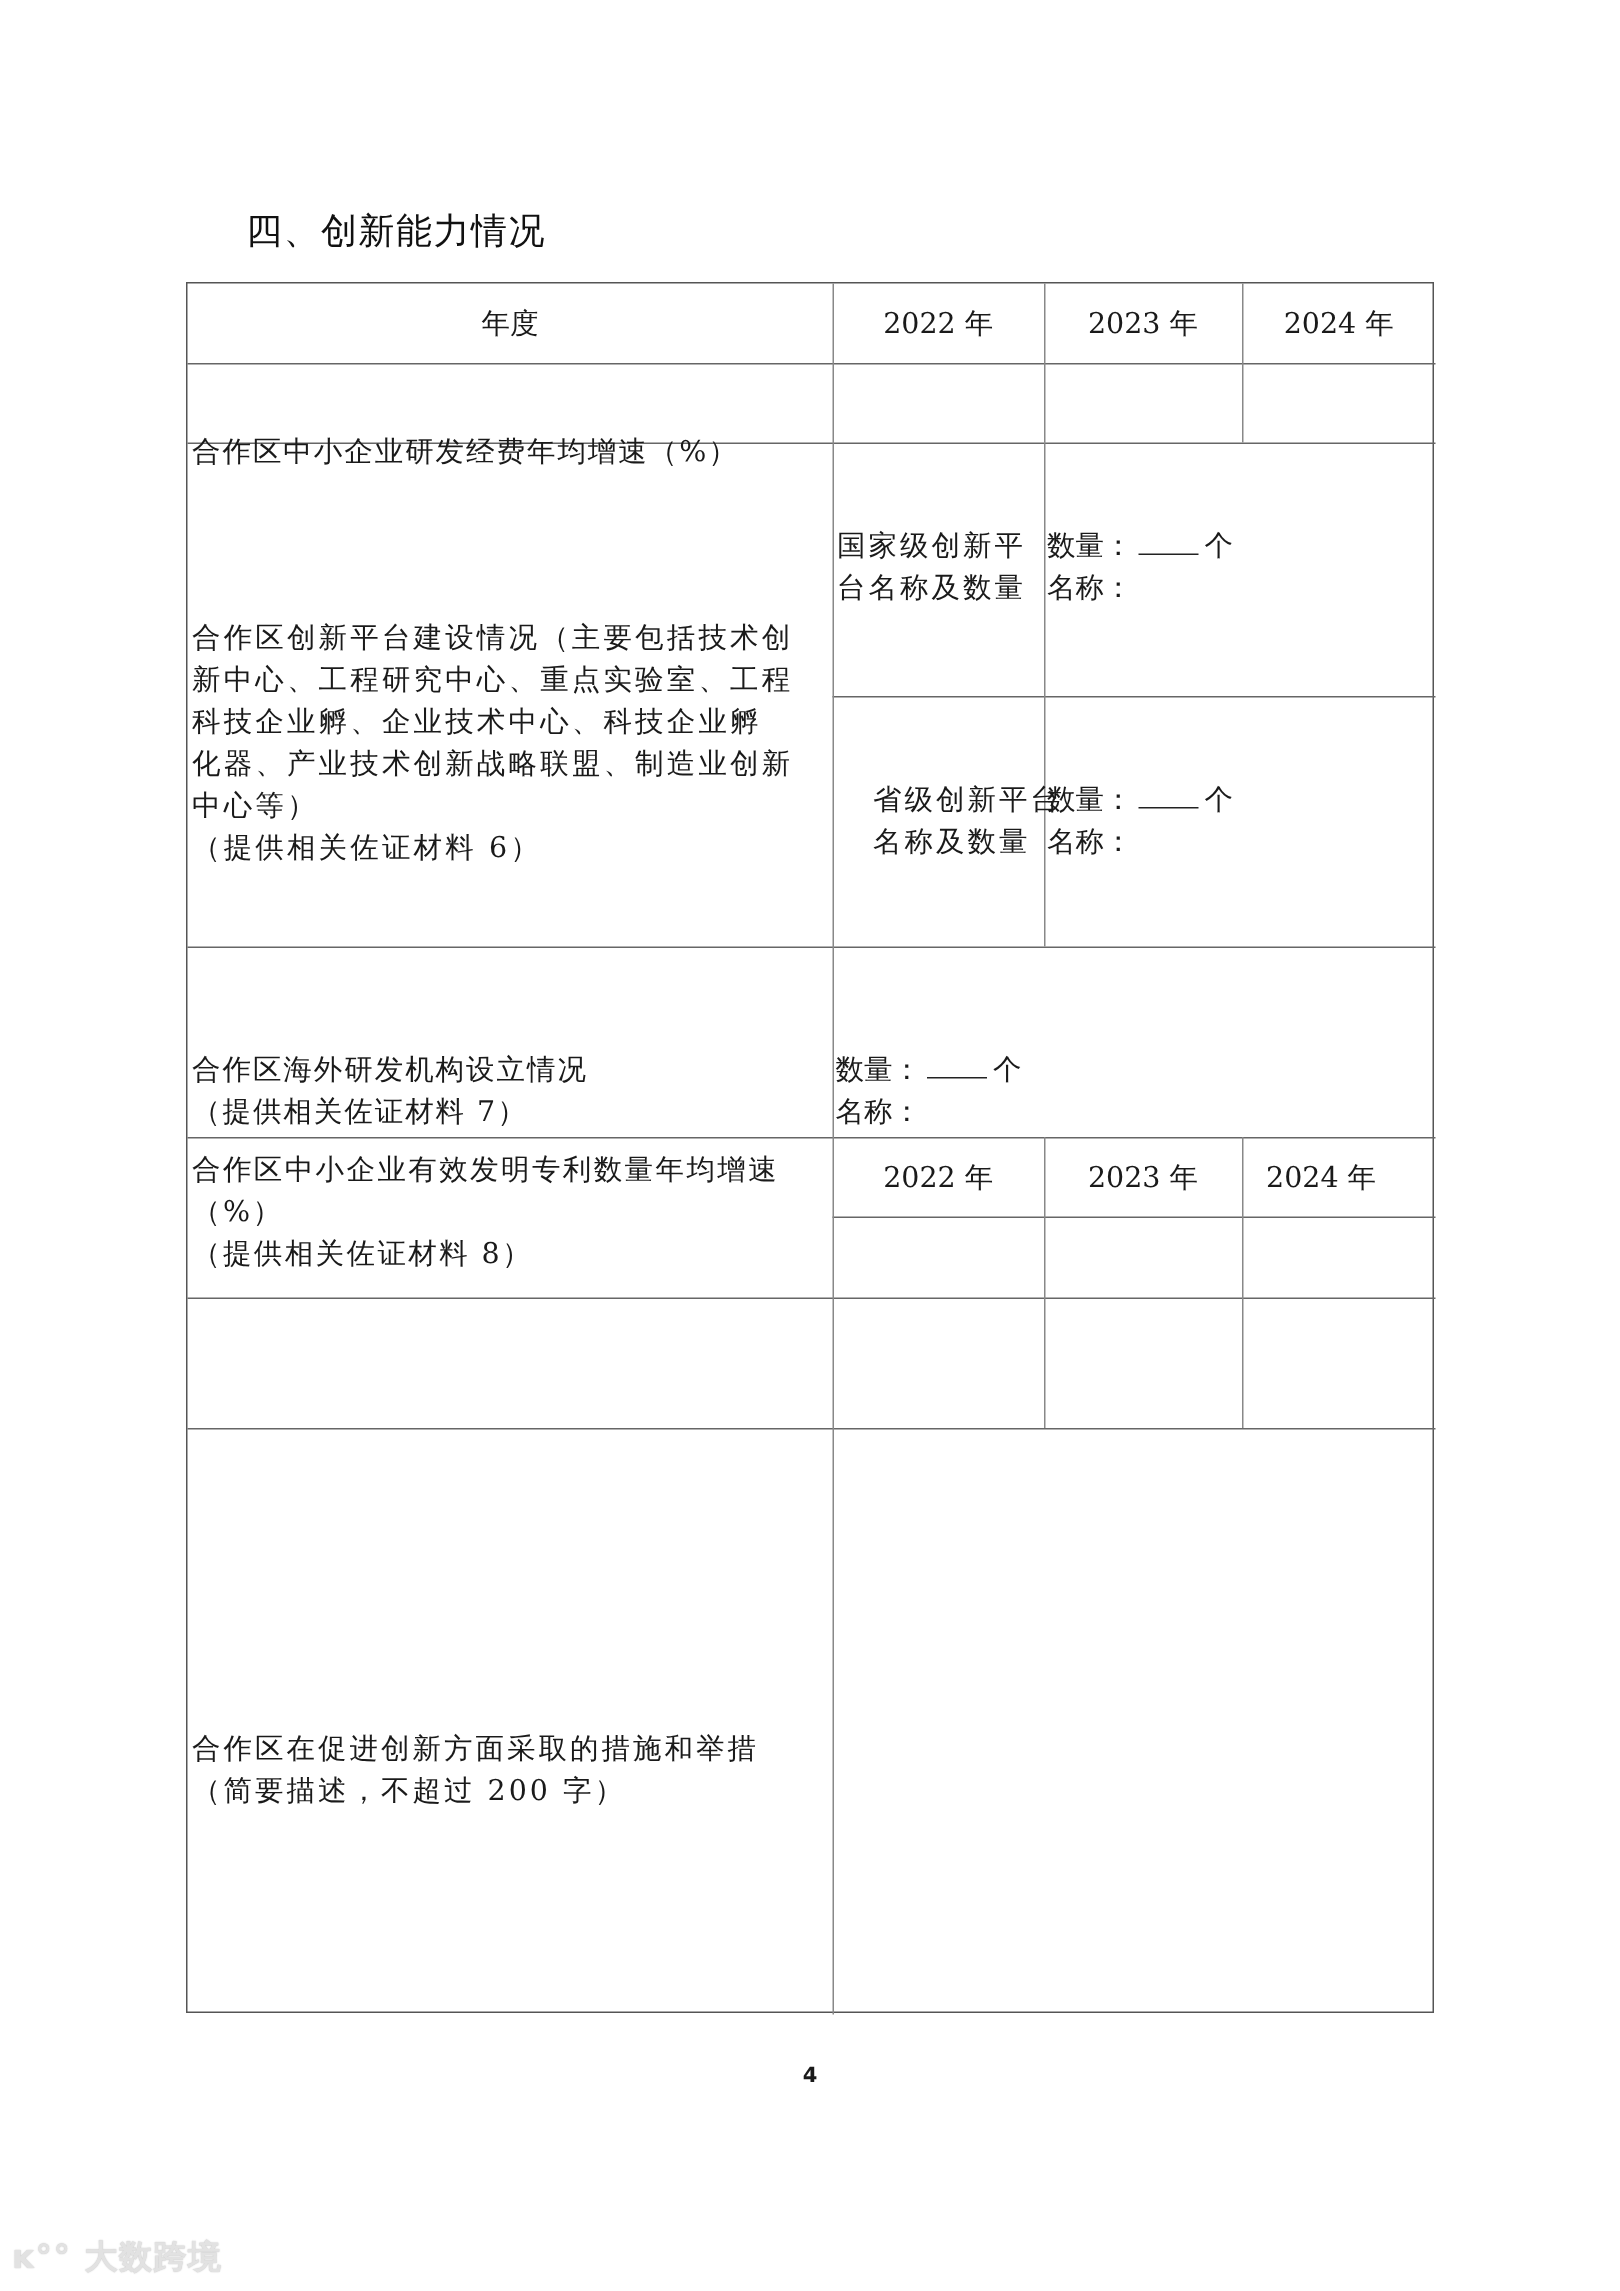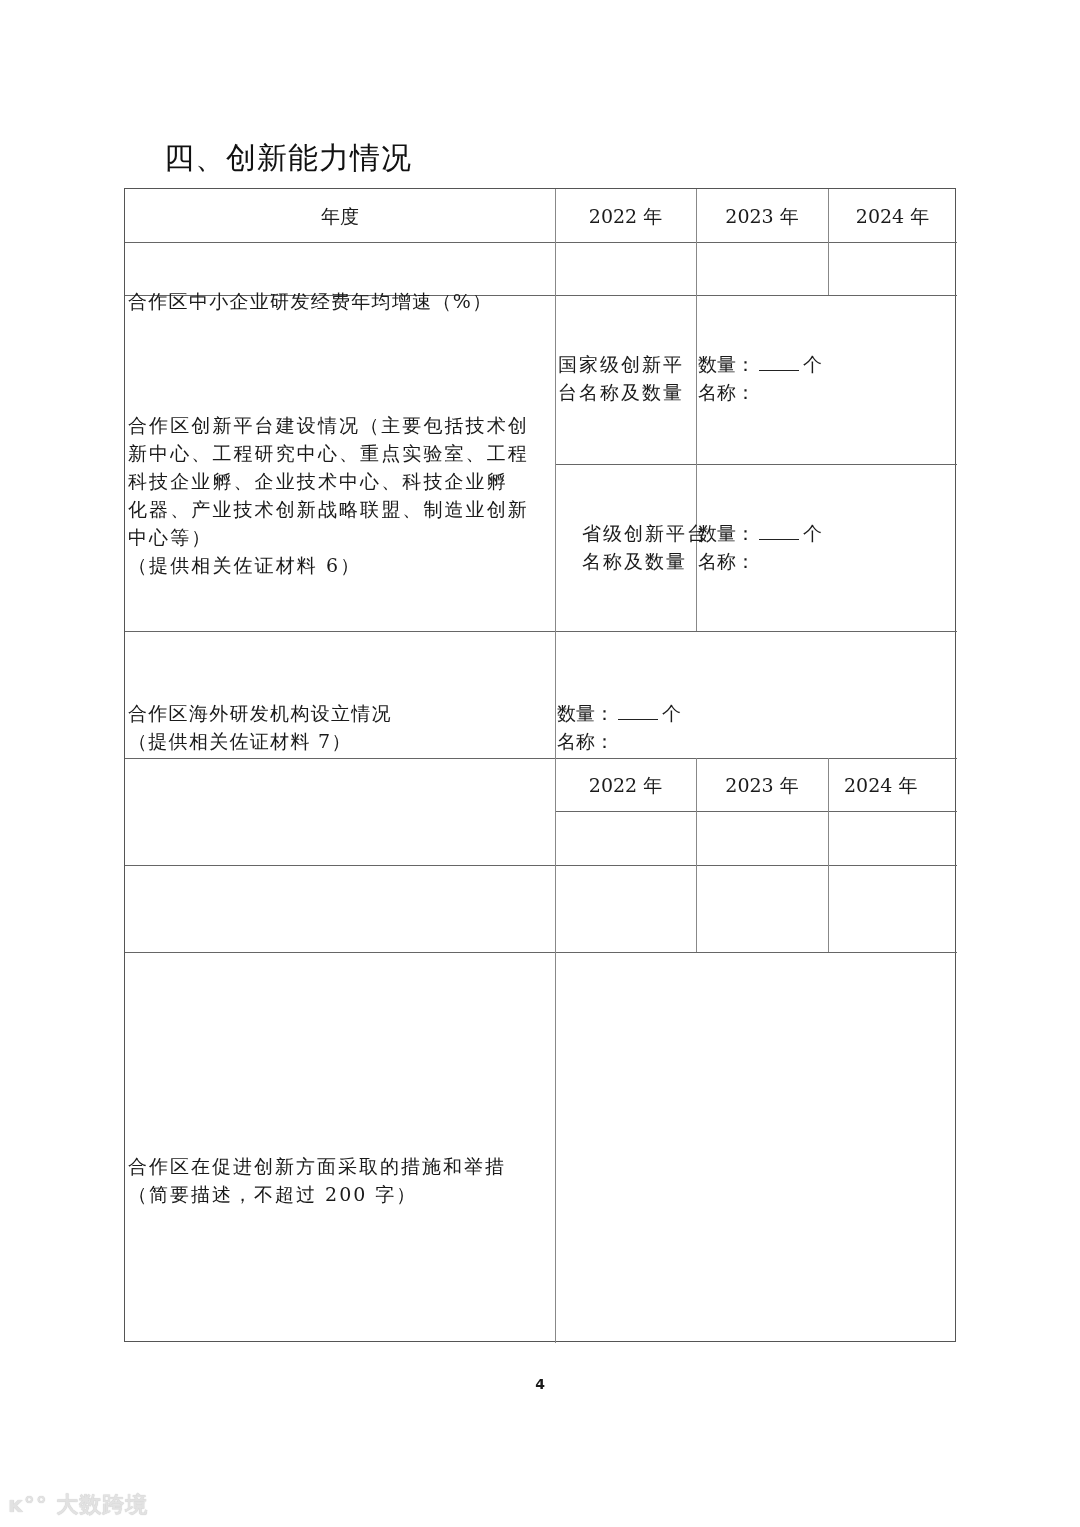--- a/index.html
+++ b/index.html
@@ -1,19 +1,19 @@
 <!DOCTYPE html>
 <html><head>
 <meta charset="utf-8">
 <style>
   html, body { margin: 0; padding: 0; background: #ffffff; }
   body { width: 1080px; height: 1527px; position: relative; overflow: hidden;
          font-family: "DejaVu Serif", "Liberation Serif", serif; color: #1a1a1a; }
   .title { position: absolute; left: 164px; top: 138px; font-family: "DejaVu Sans", "Liberation Sans", sans-serif;
-           font-size: 30px; letter-spacing: 1px; color: #111; }
+           font-size: 24px; letter-spacing: 1px; color: #111; }
   .tbl { position: absolute; left: 124px; top: 188px; width: 832px; height: 1154px;
          border: 1.5px solid #555; box-sizing: border-box; }
   .cell { position: absolute; box-sizing: border-box; font-size: 19px; line-height: 28px; }
   .hline { position: absolute; height: 0; border-top: 1.5px solid #666; }
   .vline { position: absolute; width: 0; border-left: 1.5px solid #888; }
   .center { display: flex; align-items: center; justify-content: center; text-align: right; }
   .vmid { display: flex; flex-direction: column; justify-content: center; margin-top: 32px; }
   .lbl { padding-left: 3px; letter-spacing: 1.3px; }
   .blank { display: inline-block; width: 40px; border-bottom: 1px solid #222; height: 18px; margin: 0 4px; vertical-align: baseline; }
   .pageno { position: absolute; left: 0; width: 1080px; top: 1376px; text-align: center;
@@ -84,20 +84,25 @@
 
   <div class="cell vmid lbl" style="left:0;top:442px;width:430px;height:127px">
     <div>合作区海外研发机构设立情况</div>
     <div>（提供相关佐证材料 7）</div>
   </div>
   <div class="cell vmid" style="left:432px;top:442px;width:400px;height:127px">
     <div><span>数量：</span><span class="blank"></span><span>个</span></div>
     <div>名称：</div>
   </div>
 
+  <div class="cell lbl" style="left:0;top:577px;width:430px;letter-spacing:1.6px">
+    <div>合作区中小企业有效发明专利数量年均增速</div>
+    <div>（%）</div>
+    <div>（提供相关佐证材料 8）</div>
+  </div>
   <div class="cell center" style="left:430px;top:569px;width:141px;height:53px">2022 年</div>
   <div class="cell center" style="left:571px;top:569px;width:132px;height:53px">2023 年</div>
   <div class="cell" style="left:703px;top:569px;width:129px;height:53px;display:flex;align-items:center;padding-left:16px">2024 年</div>
   <div class="cell" style="left:430px;top:622px;width:141px;height:54px"></div>
   <div class="cell" style="left:571px;top:622px;width:132px;height:54px"></div>
   <div class="cell" style="left:703px;top:622px;width:129px;height:54px"></div>
 
   <div class="cell" style="left:430px;top:676px;width:141px;height:87px"></div>
   <div class="cell" style="left:571px;top:676px;width:132px;height:87px"></div>
   <div class="cell" style="left:703px;top:676px;width:129px;height:87px"></div>

